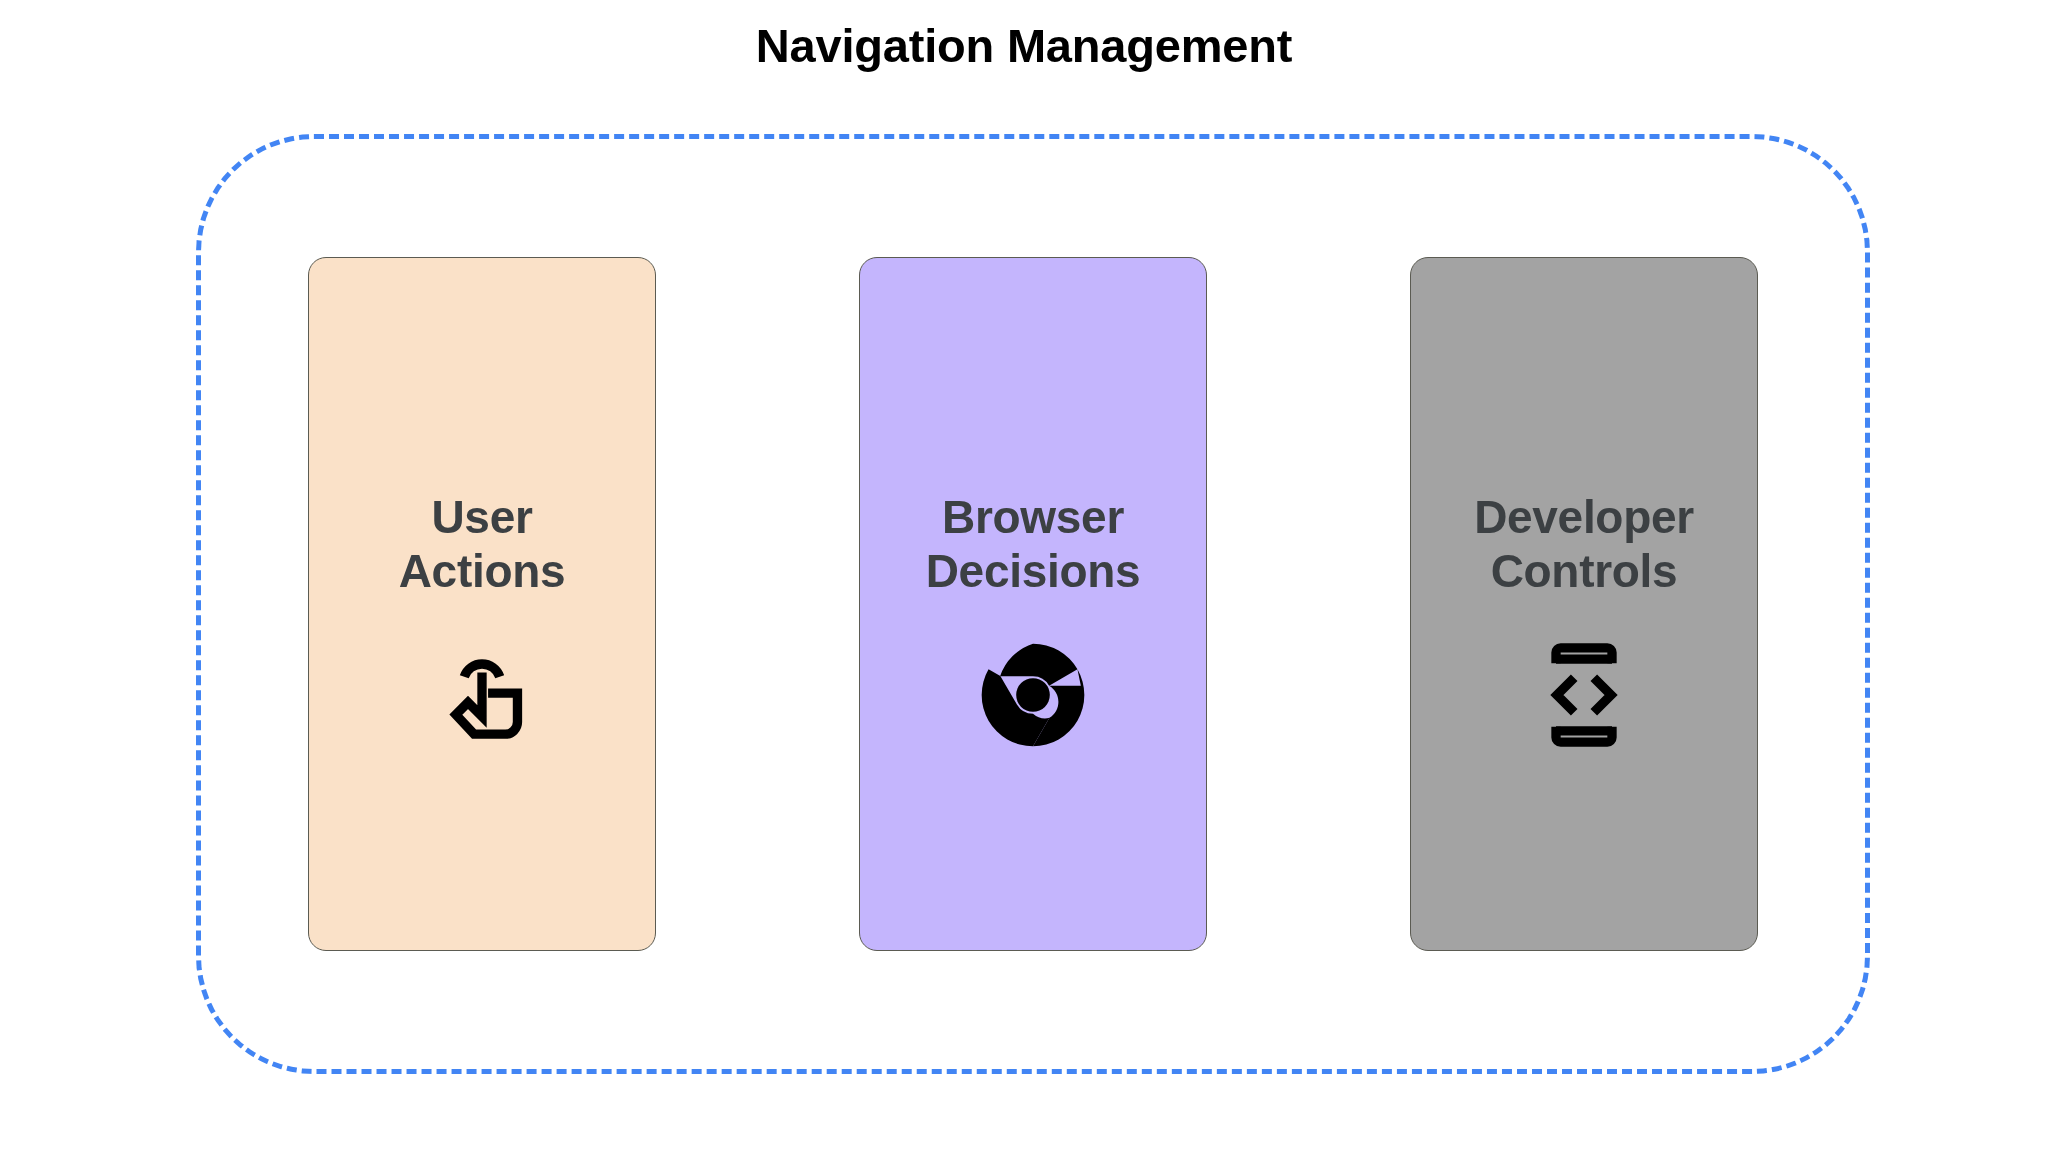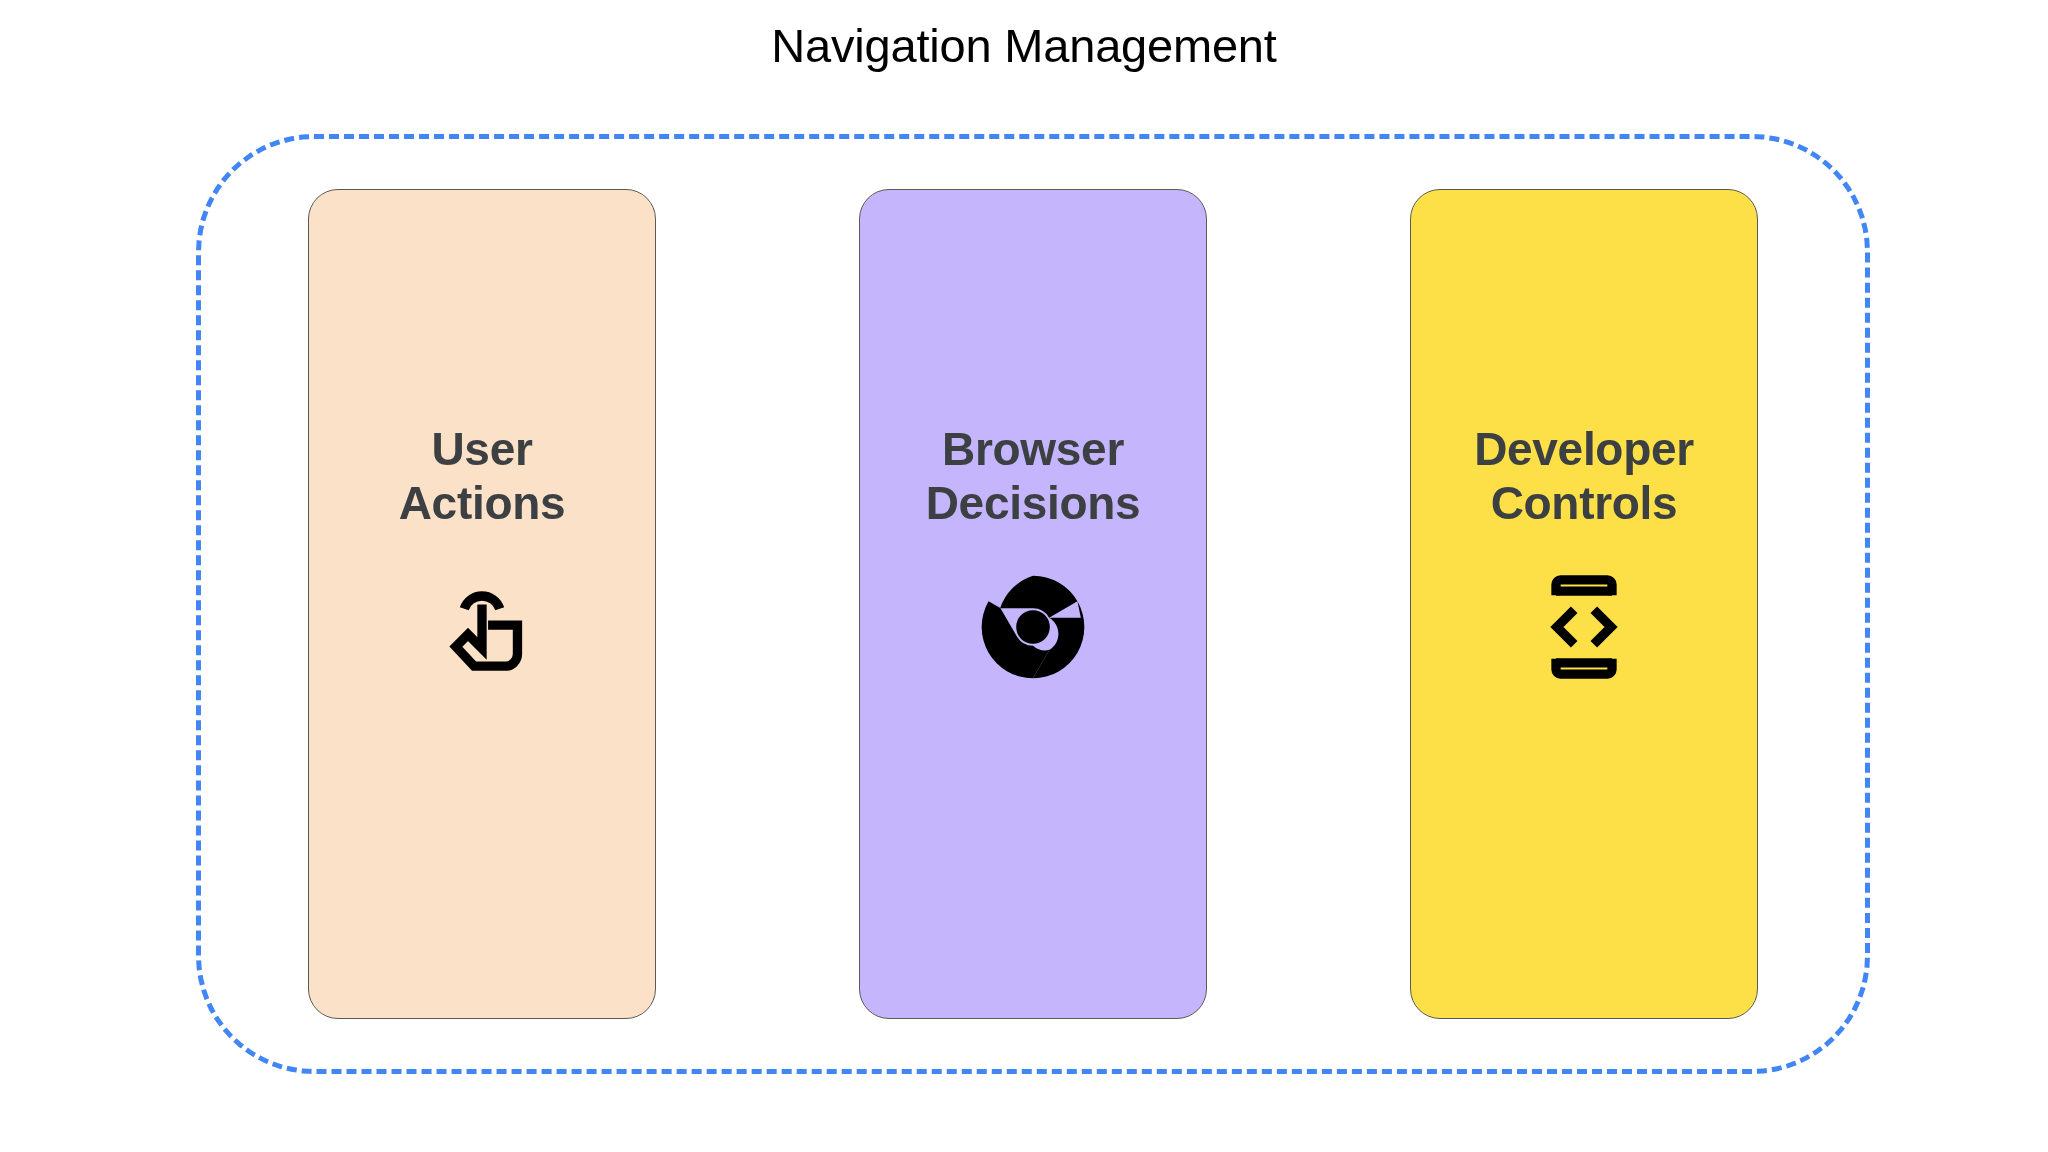--- a/index.html
+++ b/index.html
@@ -17,21 +17,21 @@
   }
 
   
   #diagram-title {
     position: absolute;
     top: 18px;
     left: 0;
     width: 2048px;
     text-align: center;
     font-size: 47px;
-    font-weight: normal;
+    font-weight: bold;
     color: #000000;
     letter-spacing: -0.2px;
     line-height: 1.2;
     white-space: nowrap;
   }
 
   
   #group-container {
     position: absolute;
     left: 196px;
@@ -52,33 +52,33 @@
     width: 1674px;
     height: 940px;
     display: flex;
     align-items: center;
     justify-content: center;
     gap: 203px;
   }
 
   .card {
     width: 348px;
-    height: 830px;
+    height: 694px;
     box-sizing: border-box;
     border: 1.6px solid #5b5b52;
-    border-radius: 30px;
+    border-radius: 18px;
     display: flex;
     flex-direction: column;
     align-items: center;
     justify-content: flex-start;
     padding-top: 232px;
   }
   .card.peach  { background: #fae1c8; }
   .card.blue   { background: #c4b5fd; }
-  .card.green  { background: #fde047; }
+  .card.green  { background: #a3a3a3; }
 
   .card-label {
     font-size: 46px;
     font-weight: bold;
     color: #3c4043;
     text-align: center;
     line-height: 1.18;
     letter-spacing: -0.3px;
     white-space: pre-line;
     margin: 0;

